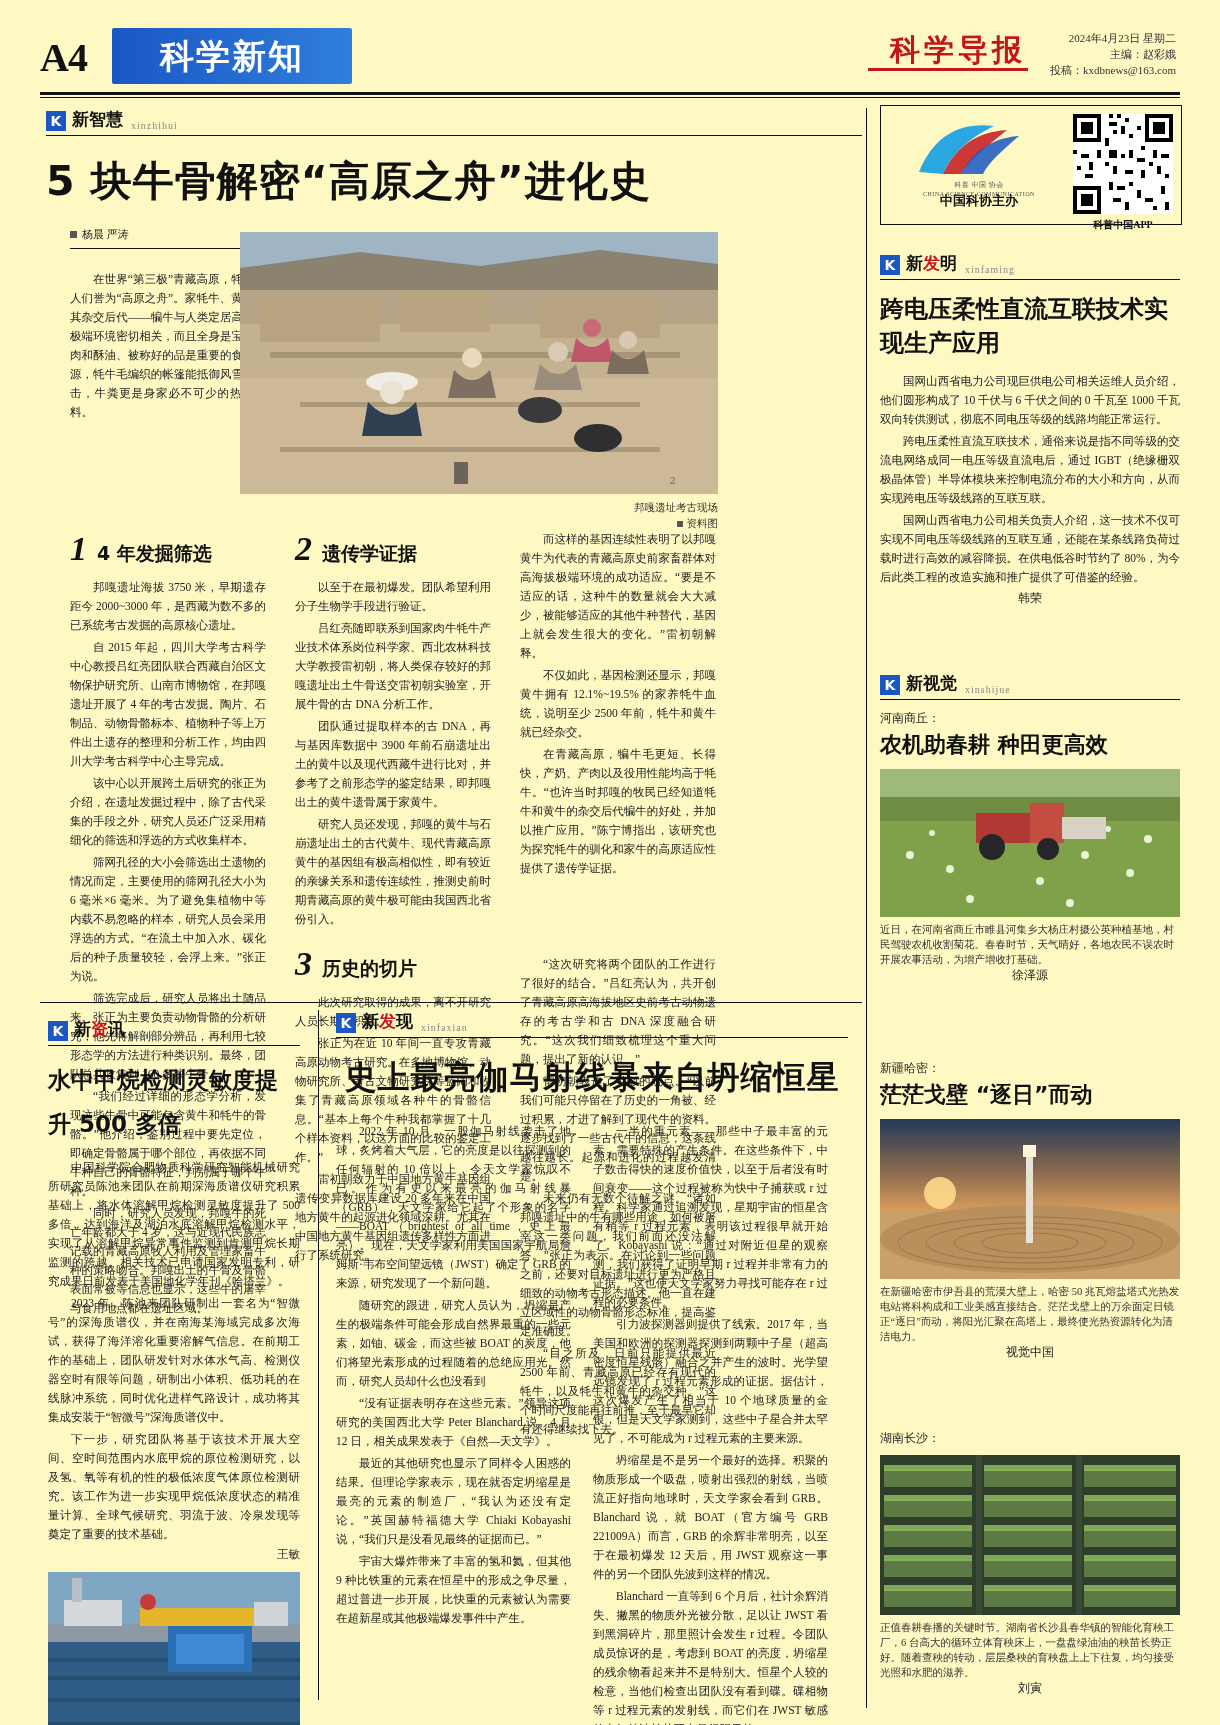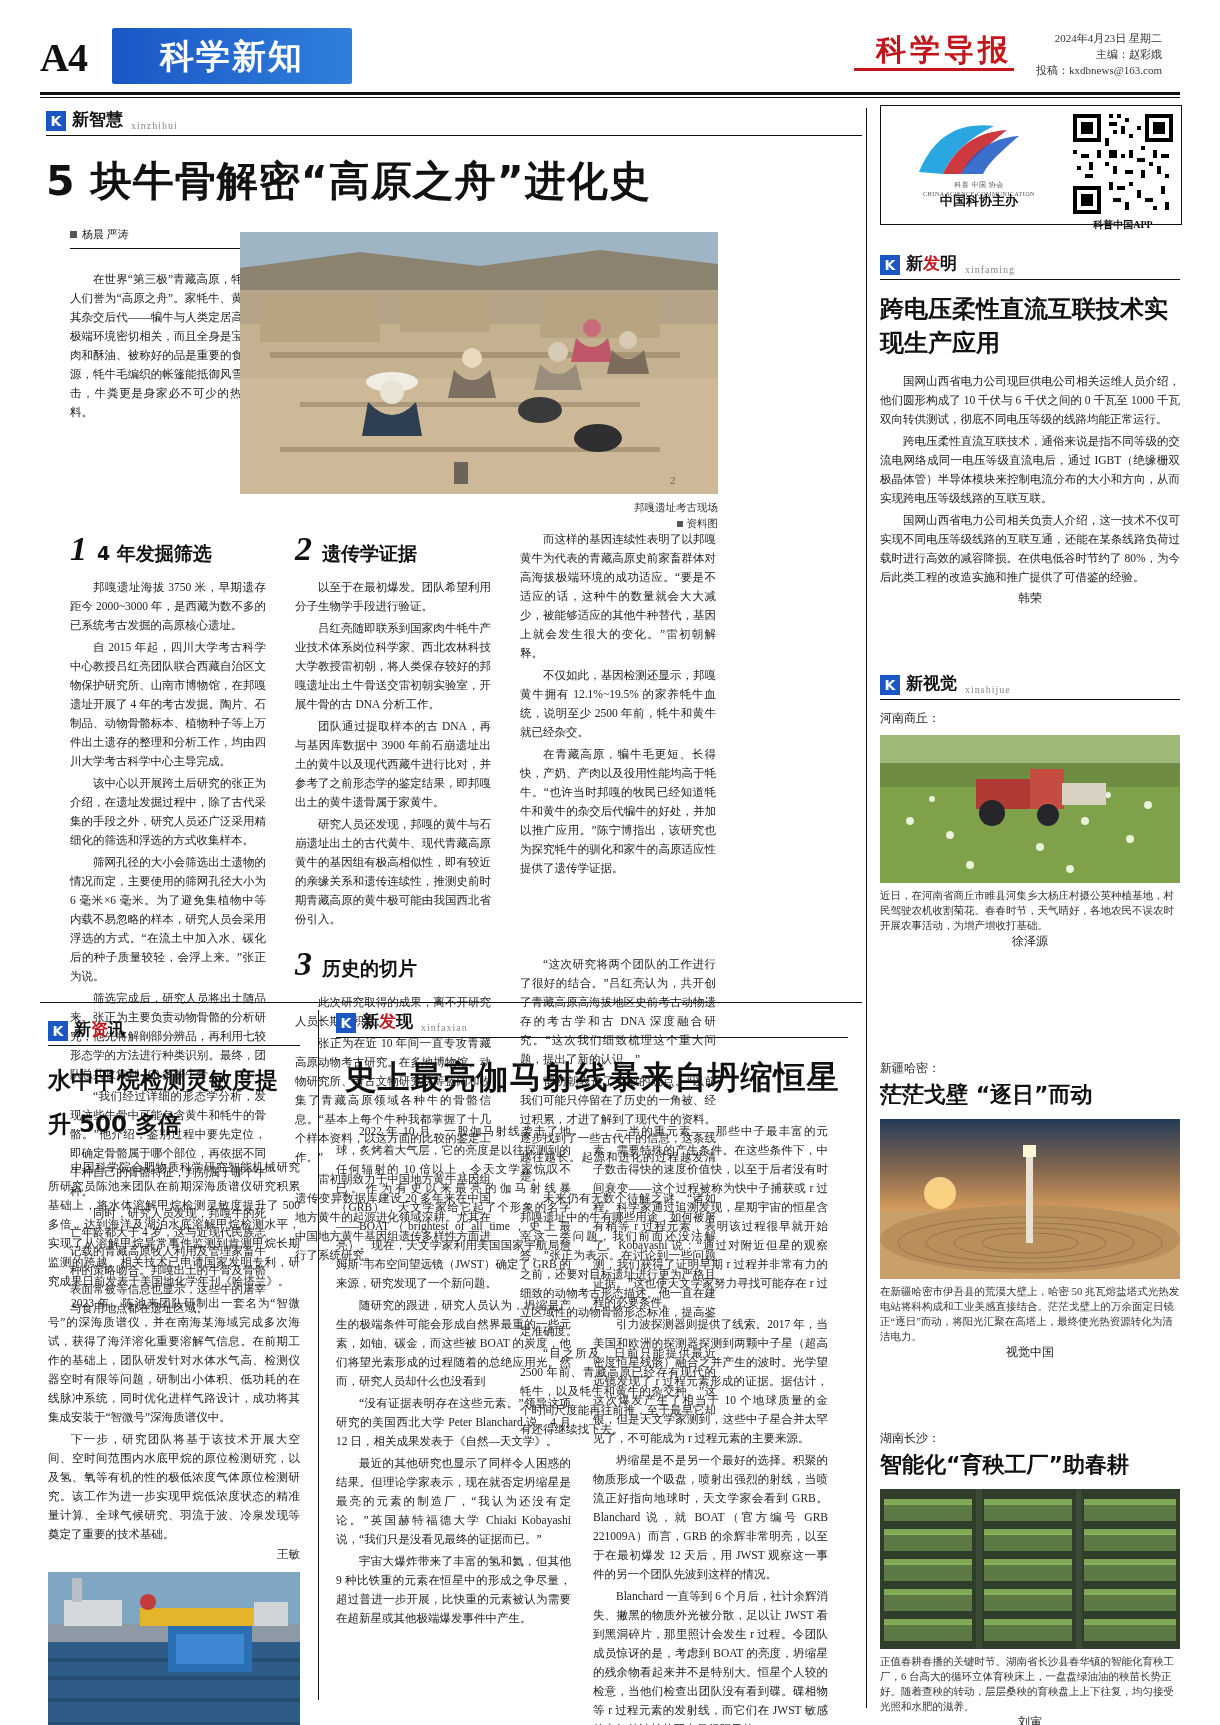--- a/index.html
+++ b/index.html
@@ -1,24 +1,24 @@
 <!DOCTYPE html>
 <html><head>
 <meta charset="utf-8">
 <style>
   html,body{margin:0;padding:0;background:#b9b9b9;}
   body{font-family:"Liberation Serif","DejaVu Serif",serif;}
-  .page{width:1220px;height:1725px;background:#ffffff;position:relative;overflow:hidden;box-sizing:border-box;}
+  .page{width:1220px;height:1725px;background:#fef9c3;position:relative;overflow:hidden;box-sizing:border-box;}
 
   
   .masthead{position:absolute;left:40px;top:28px;width:1140px;height:60px;}
   .folio{position:absolute;left:0;top:6px;font-family:"Liberation Serif",serif;font-size:40px;font-weight:bold;letter-spacing:-1px;color:#111;}
   .masthead-title{position:absolute;left:72px;top:0px;width:240px;height:56px;background:linear-gradient(90deg,#1a57c4,#2f7fdc);border-radius:2px;}
   .masthead-title span{display:block;color:#fff;font-size:34px;font-weight:bold;letter-spacing:2px;text-align:center;line-height:56px;font-family:"DejaVu Sans",sans-serif;}
-  .masthead-right{position:absolute;right:18px;top:0;width:420px;height:56px;}
+  .masthead-right{position:absolute;right:4px;top:0;width:420px;height:56px;}
   .paper-logo{position:absolute;right:150px;top:2px;font-size:30px;font-weight:bold;color:#c3161c;letter-spacing:4px;font-family:"DejaVu Sans",sans-serif;}
   .paper-logo-underline{position:absolute;right:148px;top:40px;width:160px;height:3px;background:#c3161c;}
   .meta-line{font-size:11px;color:#333;white-space:nowrap;text-align:right;line-height:16px;}
   .meta-box{position:absolute;right:0;top:2px;text-align:right;}
   .rule-top{position:absolute;left:40px;top:92px;width:1140px;height:3px;background:#111;}
   .rule-top2{position:absolute;left:40px;top:97px;width:1140px;height:1px;background:#111;}
 
   
   .sec-tag{display:flex;align-items:flex-end;gap:6px;}
   .k-badge{width:20px;height:20px;background:#1a57c4;color:#fff;font-family:"DejaVu Sans",sans-serif;font-size:14px;font-weight:bold;text-align:center;line-height:20px;}
@@ -298,20 +298,21 @@
   </div>
 
   <div class="rail-sec" style="top:672px;">
     <div class="sec-tag">
       <span class="k-badge">K</span>
       <span class="sec-cn">新视觉</span>
       <span class="sec-py">xinshijue</span>
     </div>
     <div class="sec-rule"></div>
     <div class="rail-kicker" style="margin-top:10px;">河南商丘：</div>
+    <div class="rail-title2">农机助春耕 种田更高效</div>
     <div class="imgph" style="height:148px;margin-top:8px;">
       <svg width="300" height="148" viewBox="0 0 300 148">
         <rect width="300" height="148" fill="#7fa14a"></rect>
         <rect width="300" height="30" fill="#9fb97a"></rect>
         <rect y="28" width="300" height="24" fill="#6e8d42"></rect>
         <g fill="#eaf2d8">
           <circle cx="30" cy="86" r="4"></circle>
             <circle cx="70" cy="100" r="4"></circle>
             <circle cx="118" cy="78" r="4"></circle>
           <circle cx="160" cy="112" r="4"></circle>
@@ -364,21 +365,20 @@
         <rect x="146" y="30" width="7" height="94" fill="#e9e3d6"></rect>
         <rect x="143" y="26" width="13" height="12" fill="#fff6d8"></rect>
       </svg>
     </div>
     <div class="imgcap">在新疆哈密市伊吾县的荒漠大壁上，哈密 50 兆瓦熔盐塔式光热发电站将科构成和工业美感直接结合。茫茫戈壁上的万余面定日镜正“逐日”而动，将阳光汇聚在高塔上，最终使光热资源转化为清洁电力。</div>
     <div class="sign">视觉中国</div>
   </div>
 
   <div class="rail-sec" style="top:1430px;">
     <div class="rail-kicker">湖南长沙：</div>
-    <div class="rail-title2">智能化“育秧工厂”助春耕</div>
     <div class="imgph" style="height:160px;margin-top:8px;">
       <svg width="300" height="160" viewBox="0 0 300 160">
         <rect width="300" height="160" fill="#2f3e2b"></rect>
         <g fill="#5d7a44">
           <rect x="4" y="14" width="88" height="18"></rect>
             <rect x="4" y="44" width="88" height="18"></rect>
           <rect x="4" y="74" width="88" height="18"></rect>
             <rect x="4" y="104" width="88" height="18"></rect>
           <rect x="4" y="134" width="88" height="18"></rect>
           <rect x="104" y="14" width="88" height="18"></rect>

